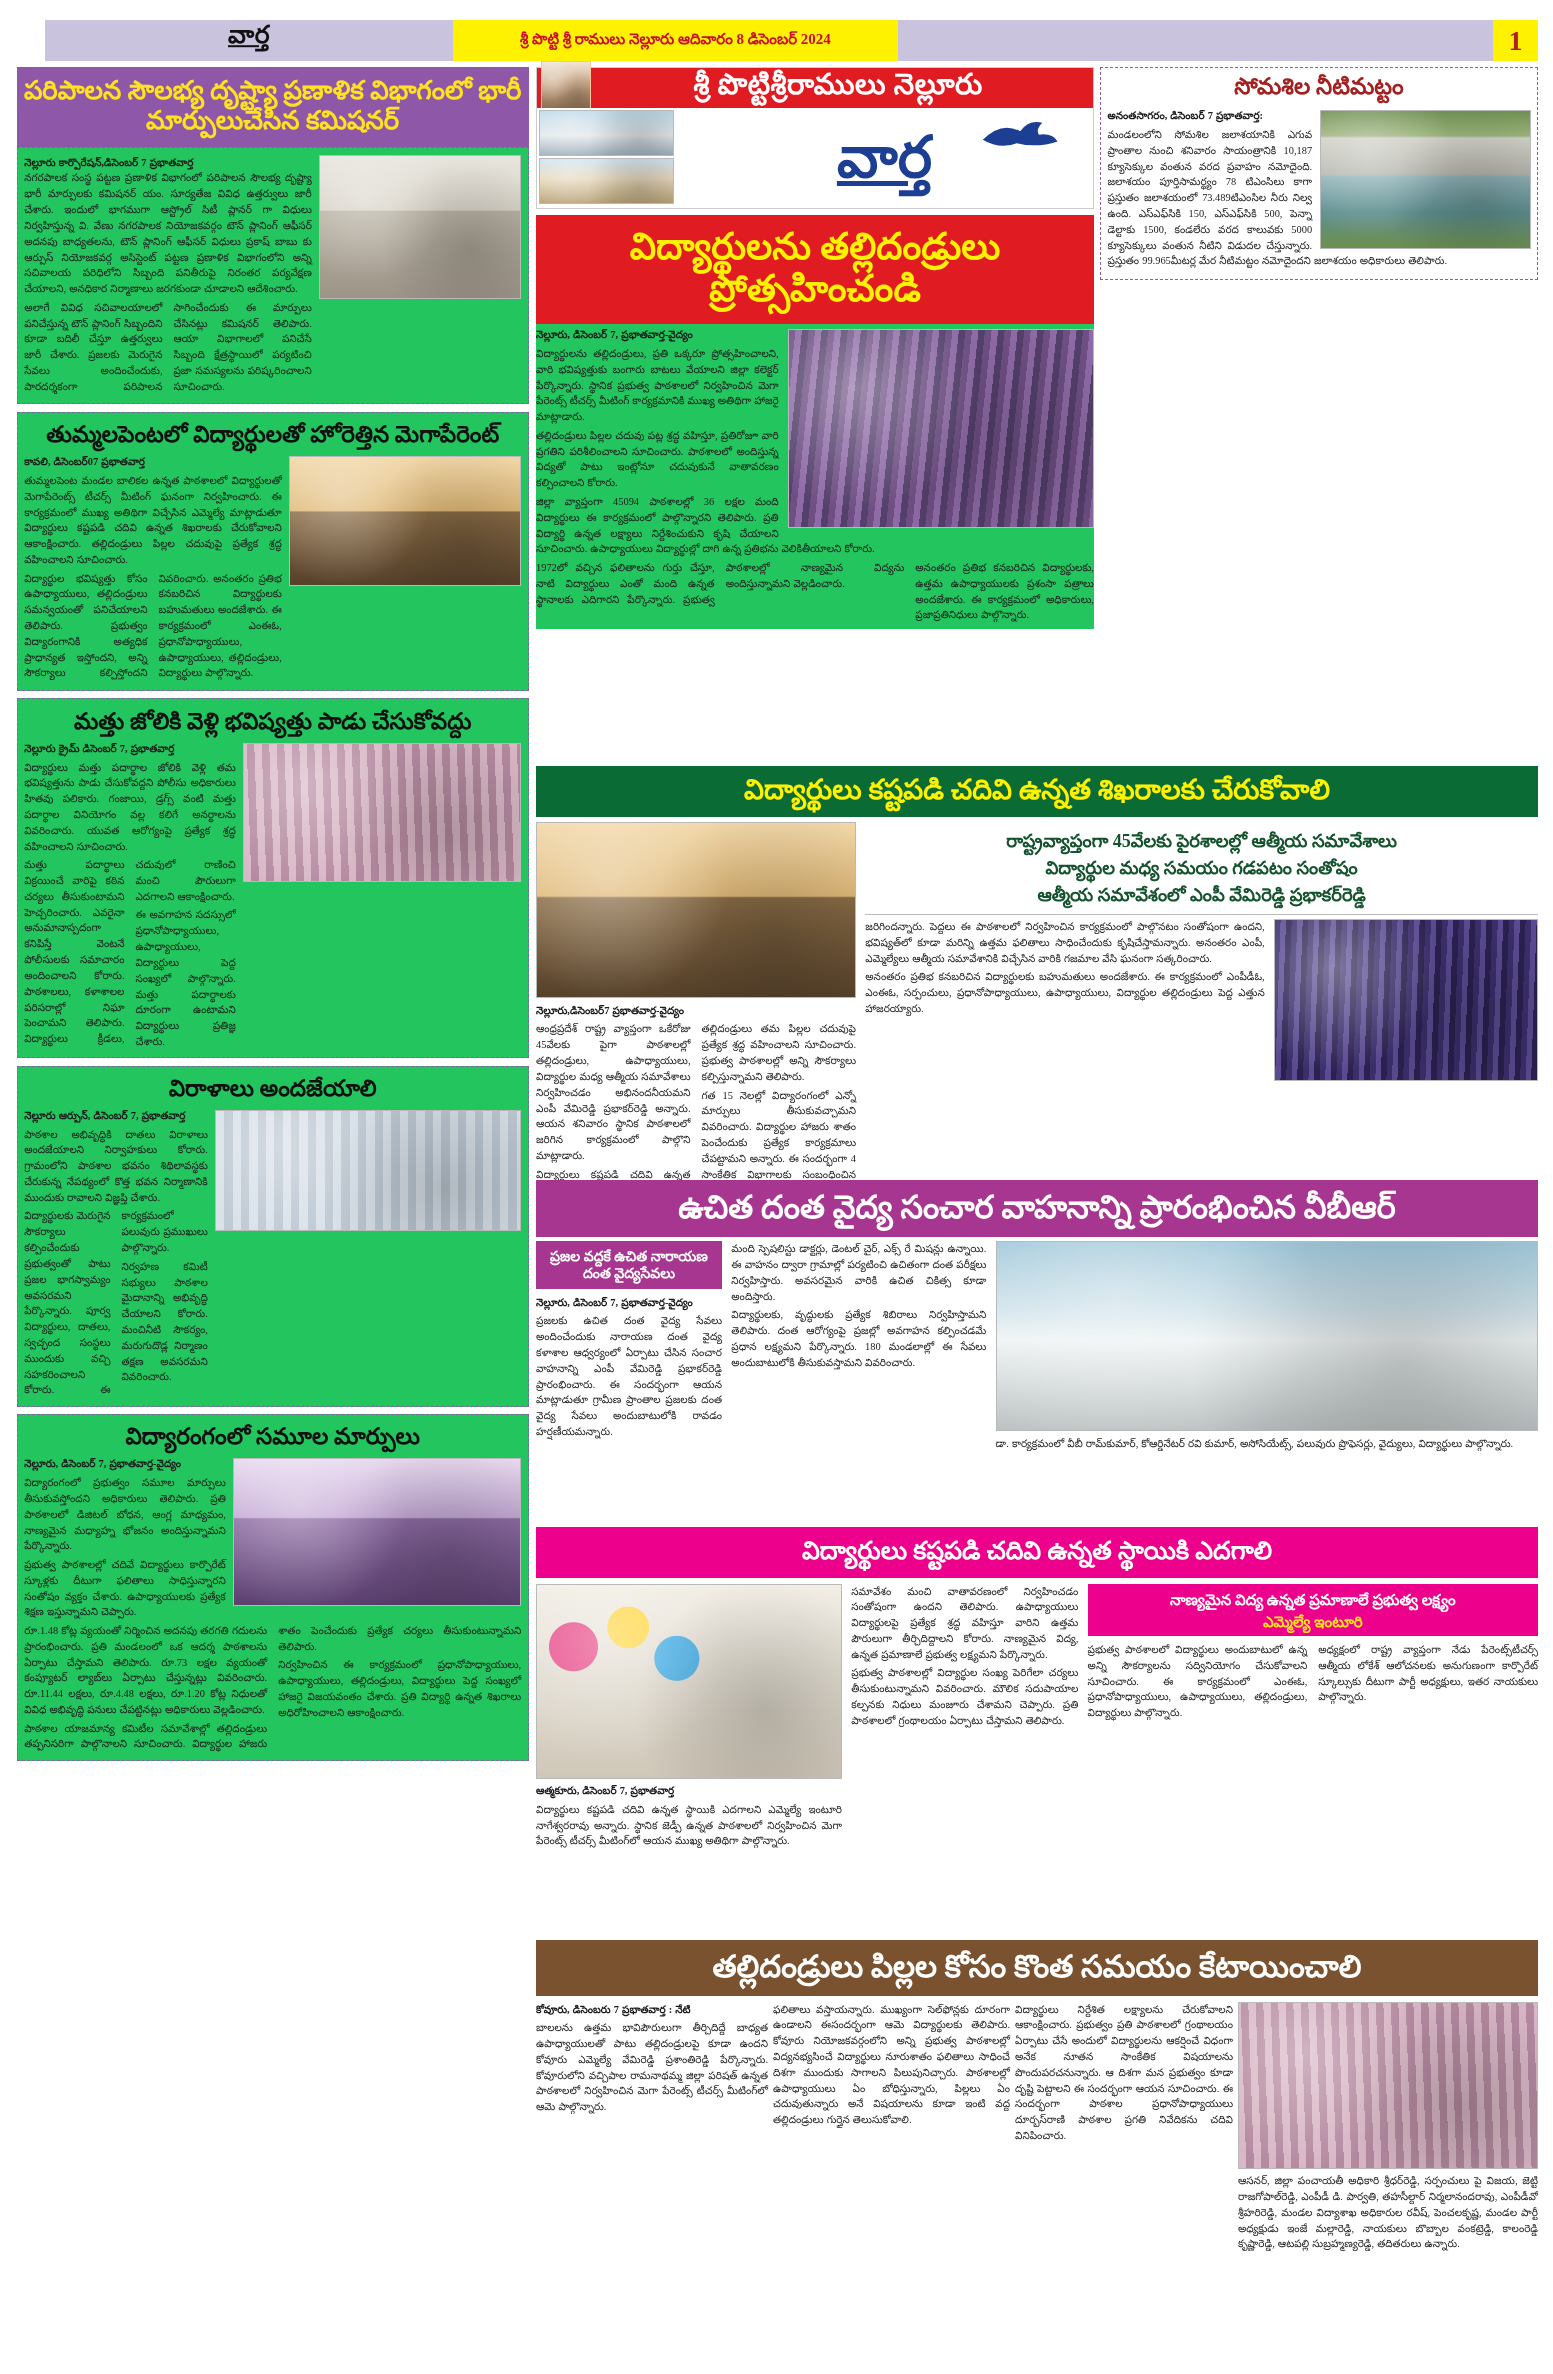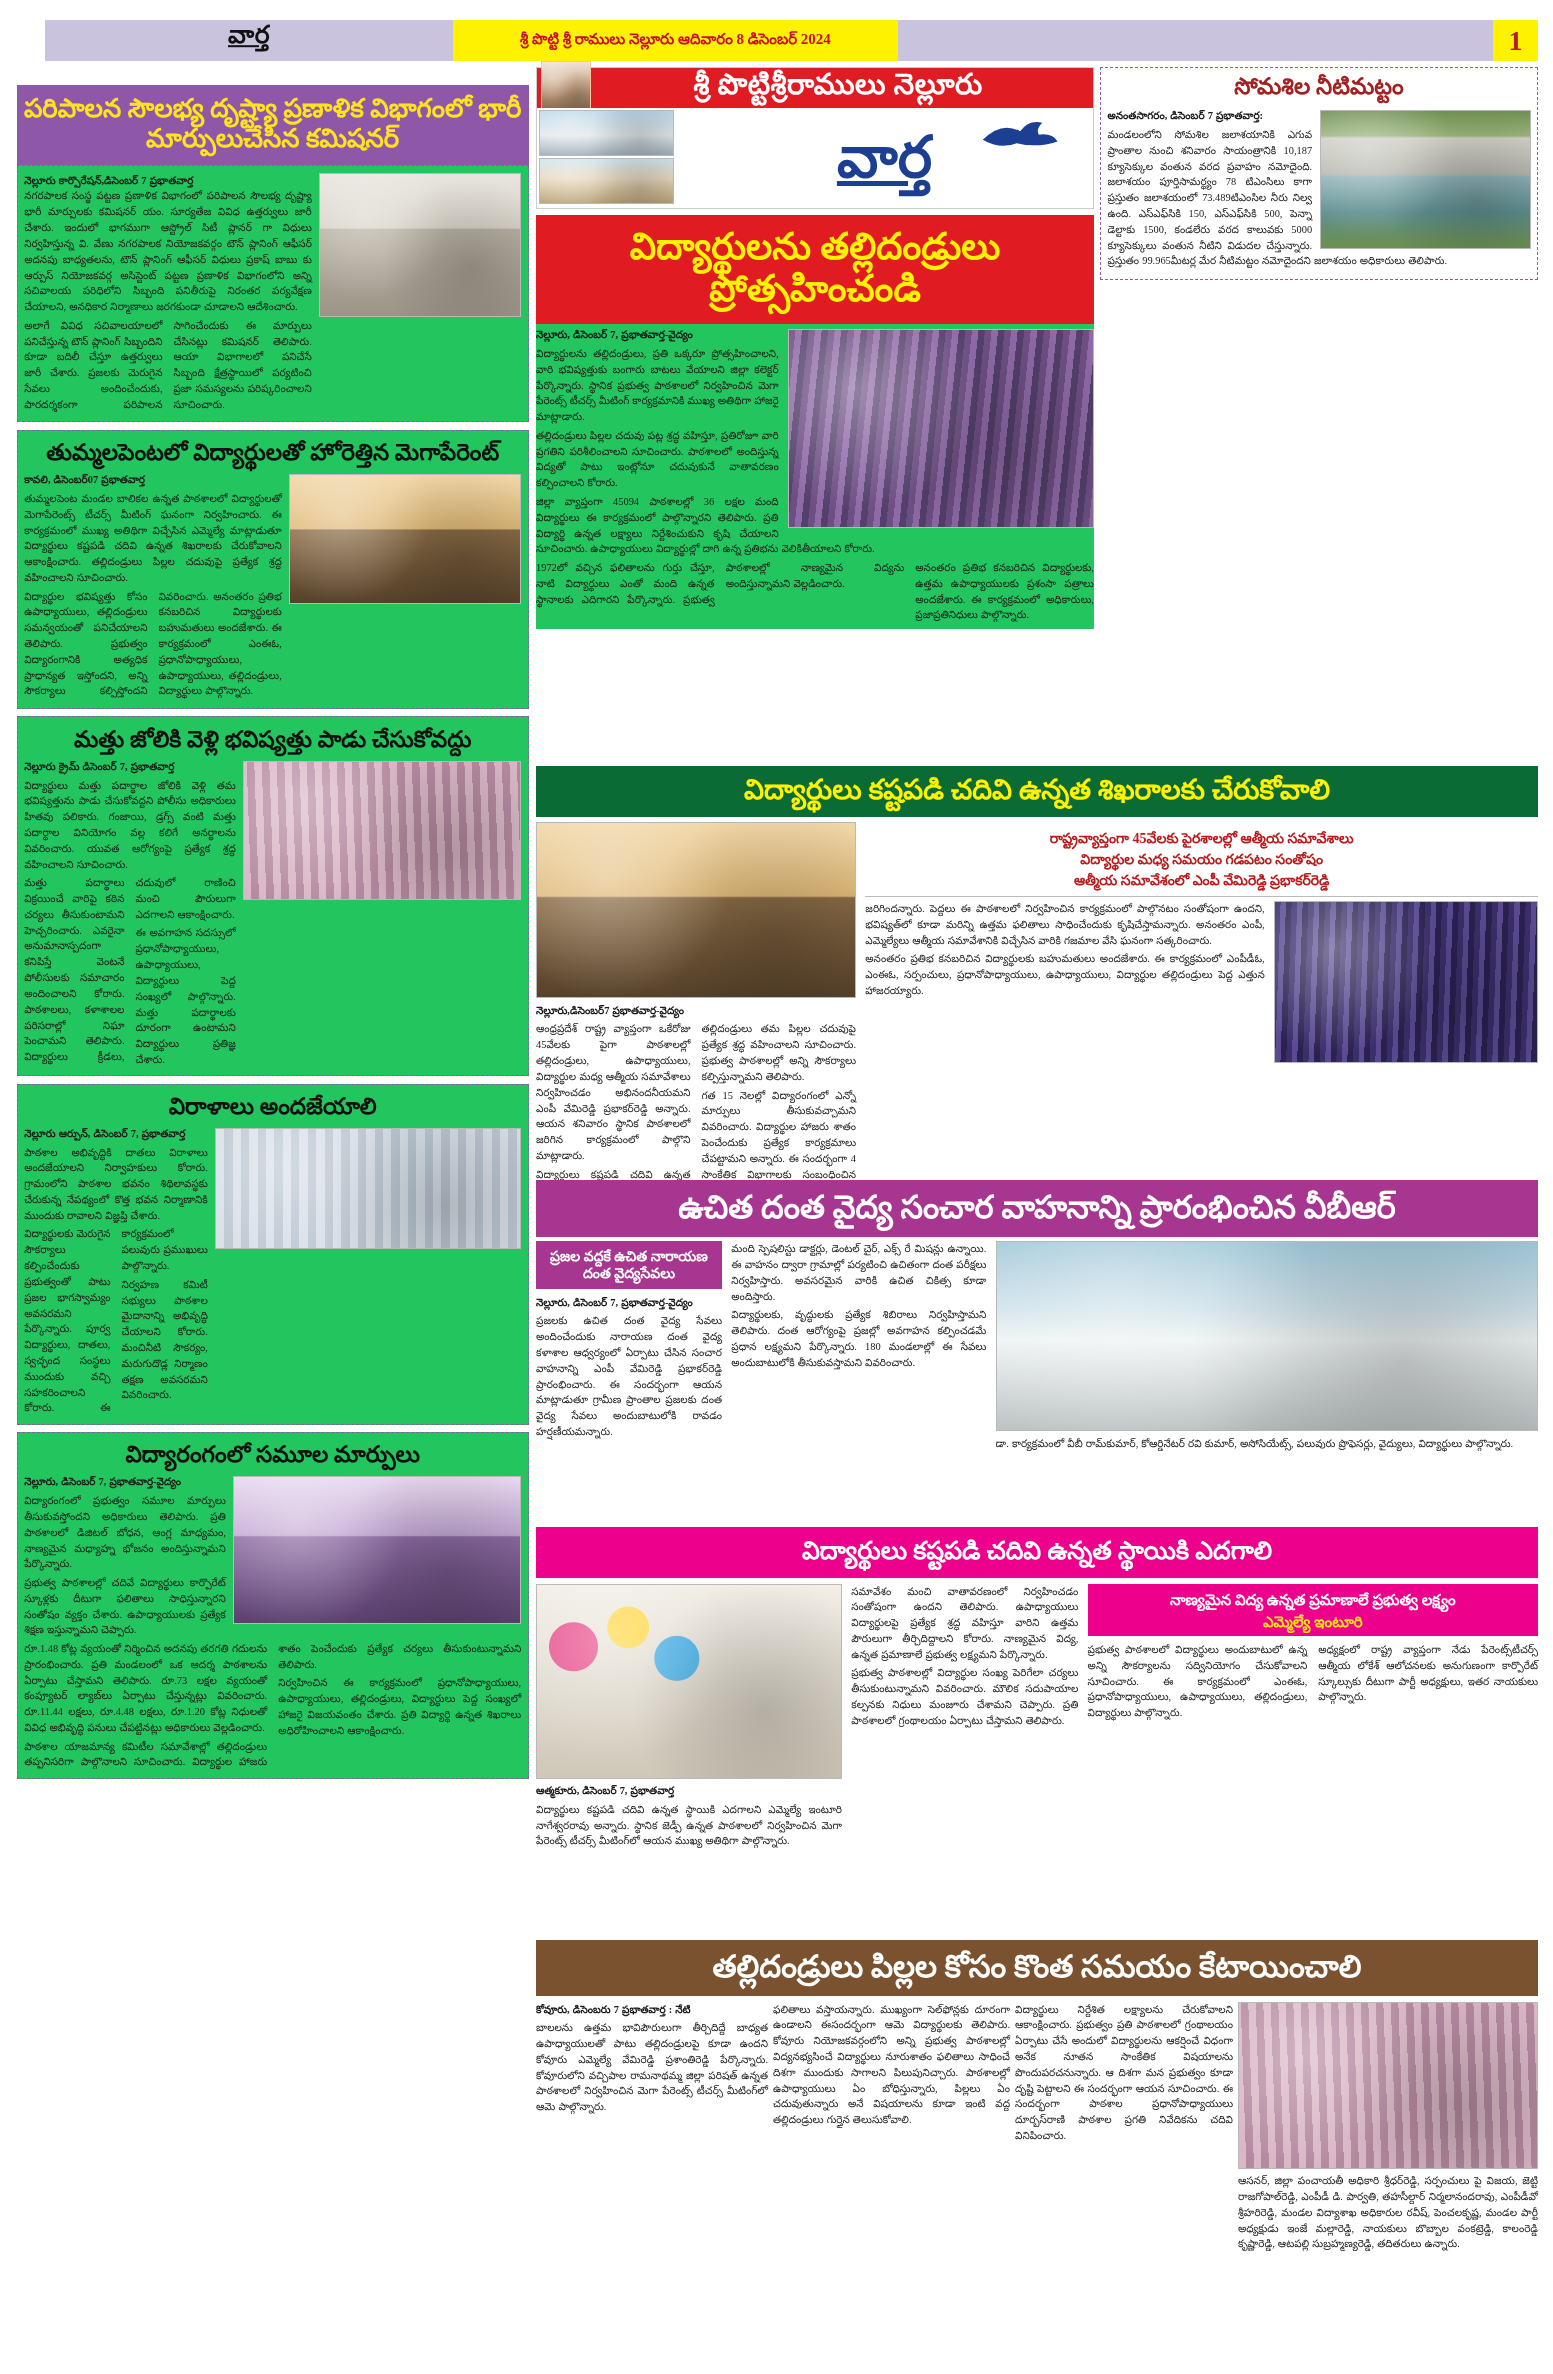--- a/index.html
+++ b/index.html
@@ -43,21 +43,21 @@
   }
   .topstrip-spacer { flex: 1 1 auto; }
   .topstrip-pageno {
     background: #fff200;
     width: 45px; height: 41px;
     display: flex; align-items: center; justify-content: center;
     color: #b02020; font-weight: bold; font-size: 28px;
   }
 
   
-  .col-left  { position: absolute; left: 16.7px;  top: 85px;  width: 512px; }
+  .col-left  { position: absolute; left: 16.7px;  top: 67px;  width: 512px; }
   .col-mid   { position: absolute; left: 536px; top: 67px;  width: 558px; }
   .col-right { position: absolute; left: 1100px;top: 67px;  width: 438px; }
 
   
   .dashbox {
     border: 1.9px dashed #8e5ba6;
     padding: 4.6px 6.5px 7.4px 6.5px;
     margin-bottom: 7.4px;
     background: #22c55e;
   }
@@ -108,21 +108,21 @@
     line-height: 1.25;
   }
   .subcap-pink {
     background: #ec008c; color: #ffffff;
     font-weight: bold; font-size: 15px;
     text-align: center; padding: 7.4px 5.6px 3.7px;
     line-height: 1.3;
   }
   .subcap-pink .who { color: #ffe21f; display:block; margin-top:2.8px; }
   .subcap-green {
-    color: #b91c1c; font-weight: bold; font-size: 14px;
+    color: #14532d; font-weight: bold; font-size: 18px;
     text-align: center; line-height: 1.5; padding: 5.6px 3.7px;
   }
 
   
   .body-cols { column-gap: 11px; }
   .c2 { column-count: 2; }
   .c3 { column-count: 3; }
   p.bt {
     margin: 0 0 2.8px 0;
     font-size: 10.4px;

